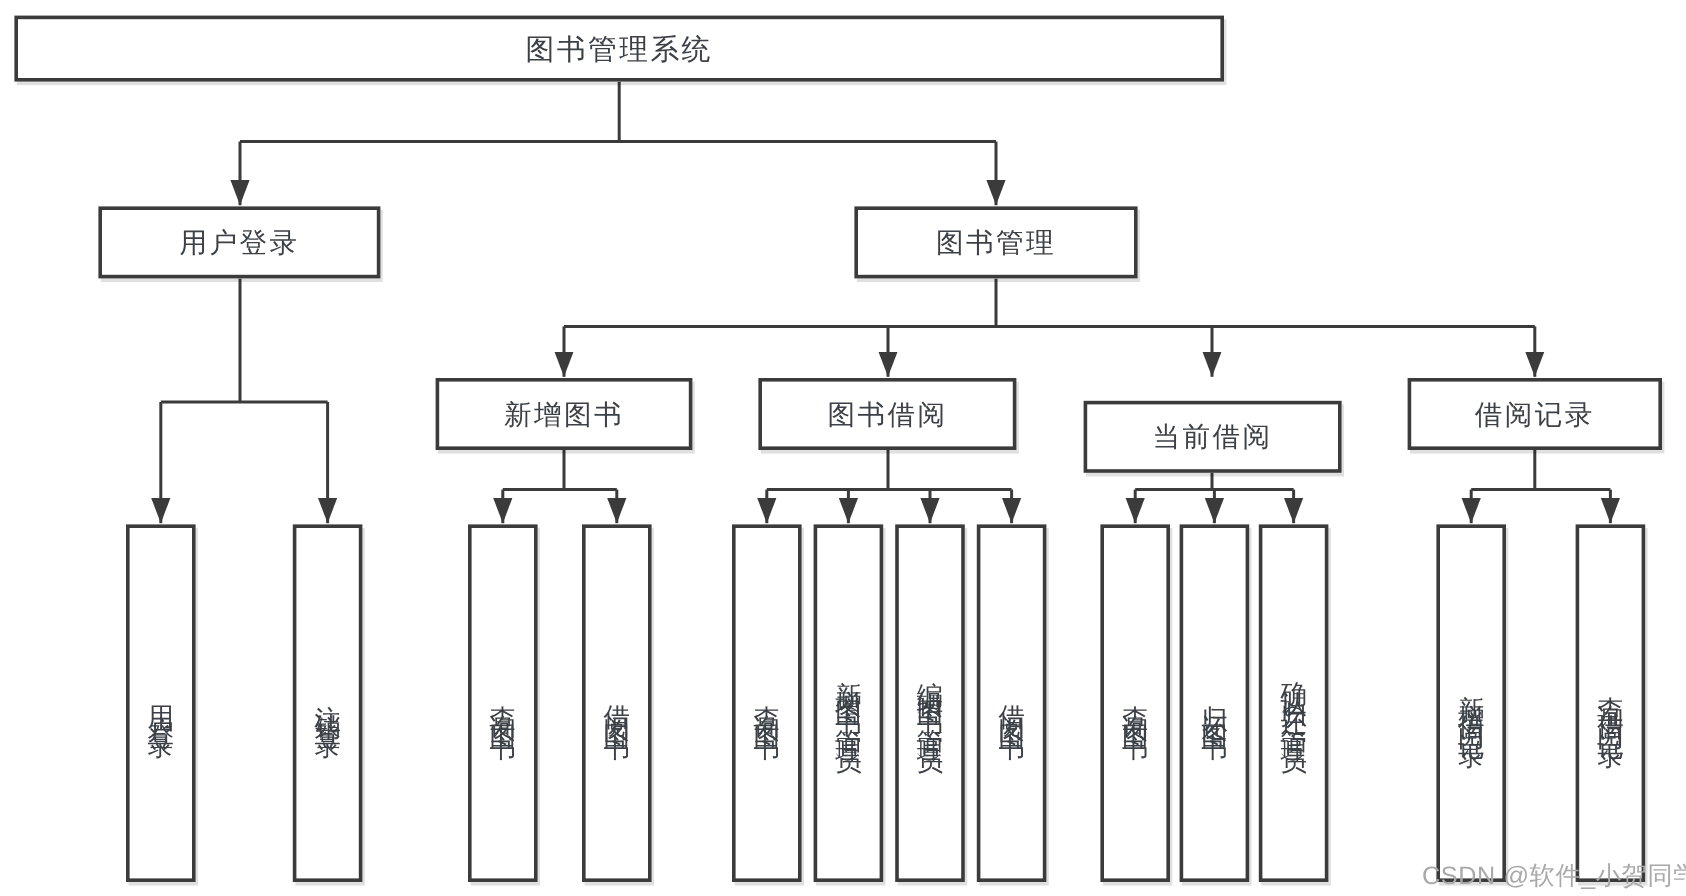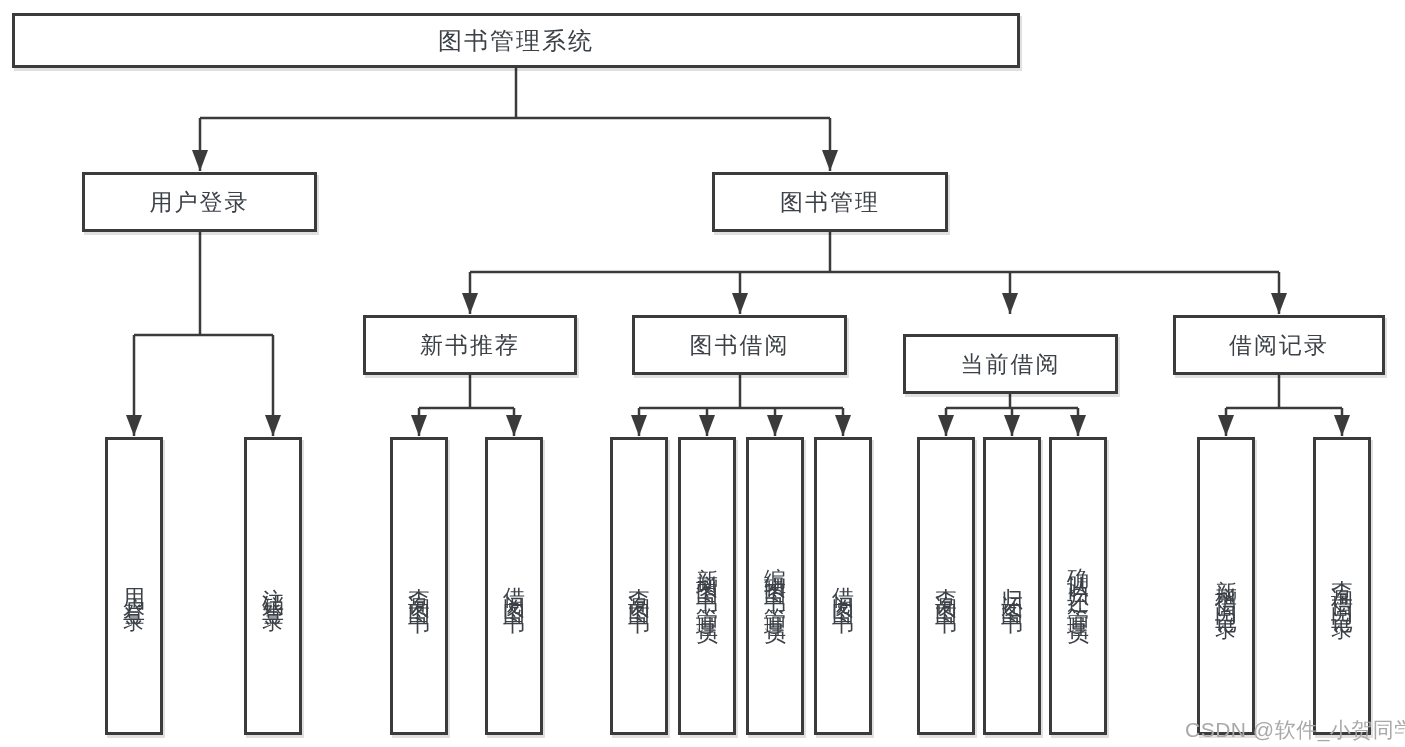--- a/index.html
+++ b/index.html
@@ -111,21 +111,21 @@
   </div>
 
   <div class="node lvl-h" style="left:82px;top:172px;width:235px;">
     <span>用户登录</span>
   </div>
   <div class="node lvl-h" style="left:712px;top:172px;width:236px;">
     <span>图书管理</span>
   </div>
 
   <div class="node lvl-h" style="left:363px;top:315px;width:214px;">
-    <span>新书推荐</span>
+    <span>新增图书</span>
   </div>
   <div class="node lvl-h" style="left:632px;top:315px;width:215px;">
     <span>图书借阅</span>
   </div>
   <div class="node lvl-h" style="left:903px;top:315px;width:215px;margin-top:19px;">
     <span>当前借阅</span>
   </div>
   <div class="node lvl-h" style="left:1173px;top:315px;width:212px;">
     <span>借阅记录</span>
   </div>

